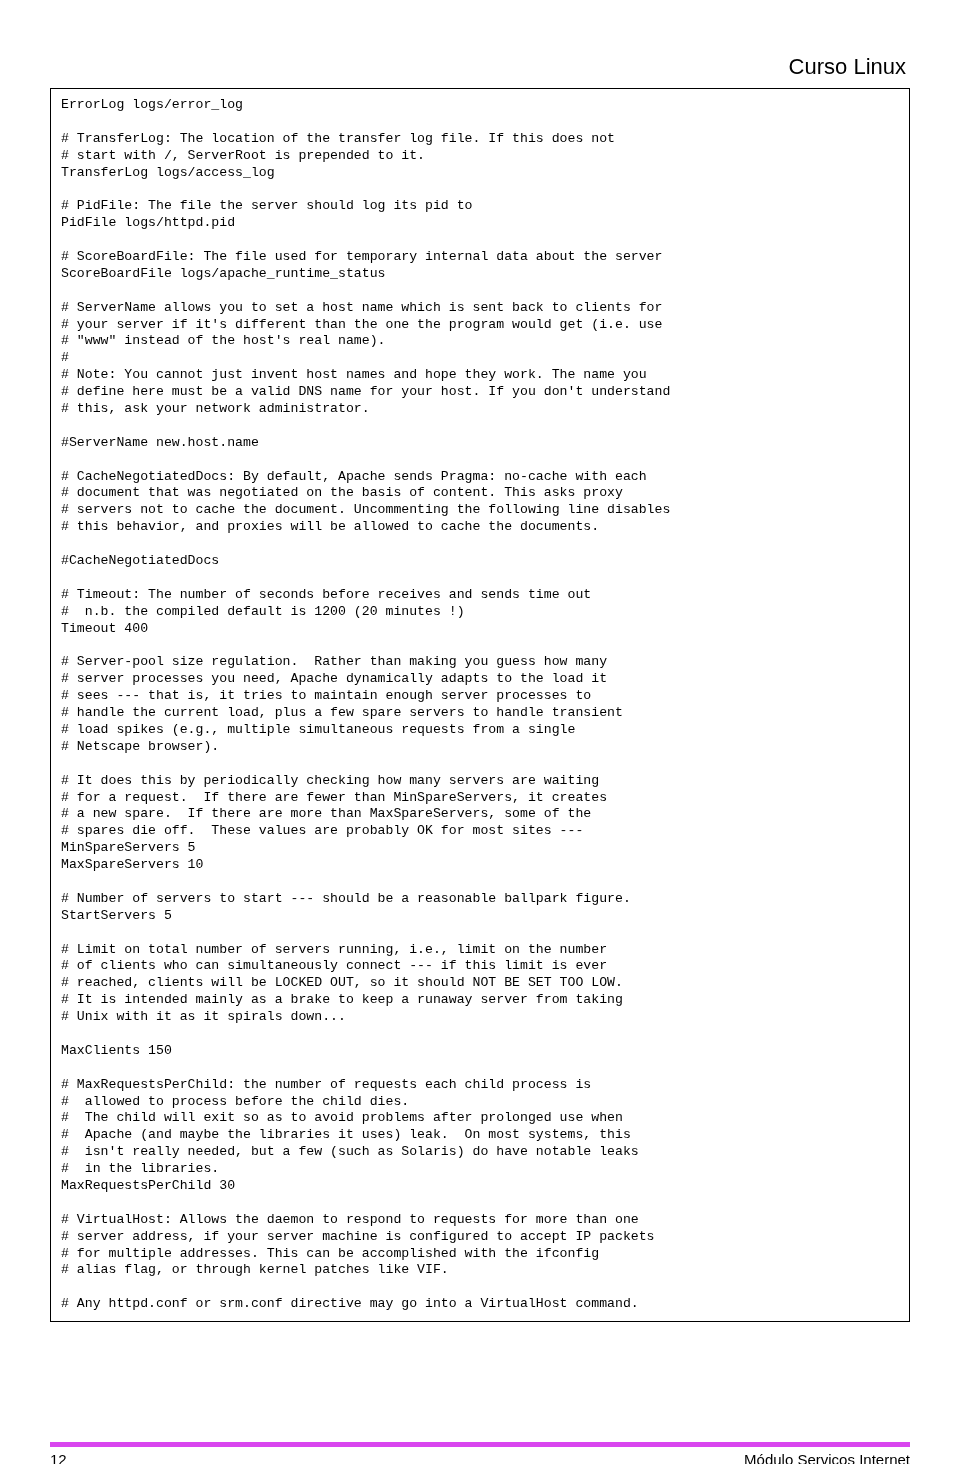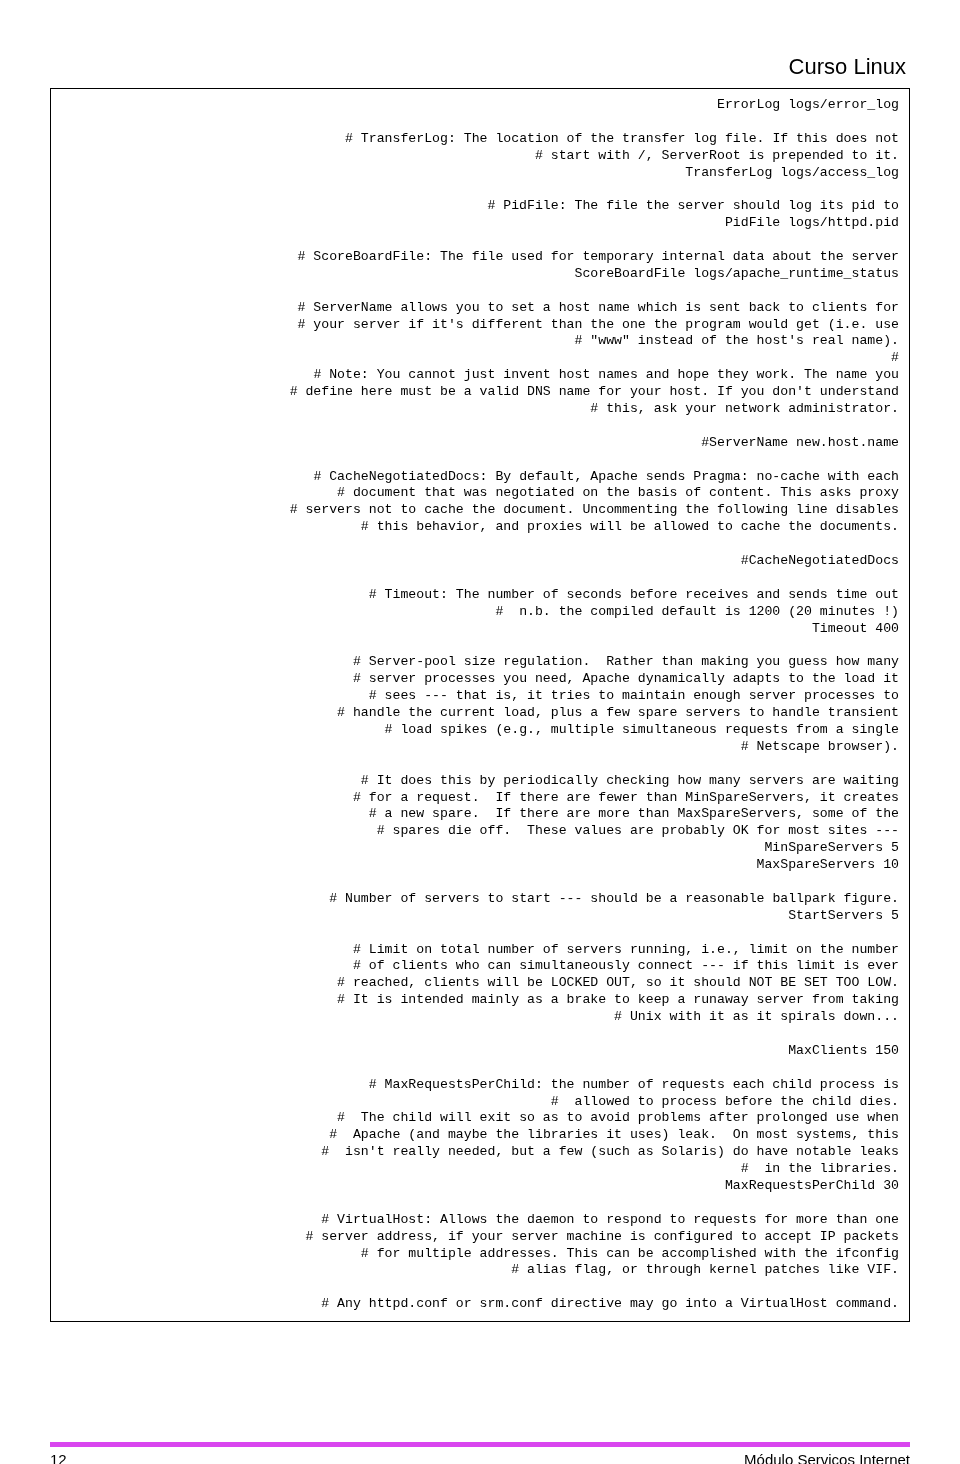--- a/index.html
+++ b/index.html
@@ -27,21 +27,20 @@
     padding-right: 4px;
   }
   .code-box {
     border: 1px solid #000;
     padding: 8px 10px;
     font-family: "Courier New", Courier, monospace;
     font-size: 13.2px;
     line-height: 1.28;
     white-space: pre-wrap;
     word-wrap: break-word;
-    text-align: right;
   }
   .footer {
     position: absolute;
     bottom: 20px;
     left: 50px;
     right: 50px;
     border-top: 5px solid #d946ef;
     display: flex;
     justify-content: space-between;
     padding-top: 4px;

